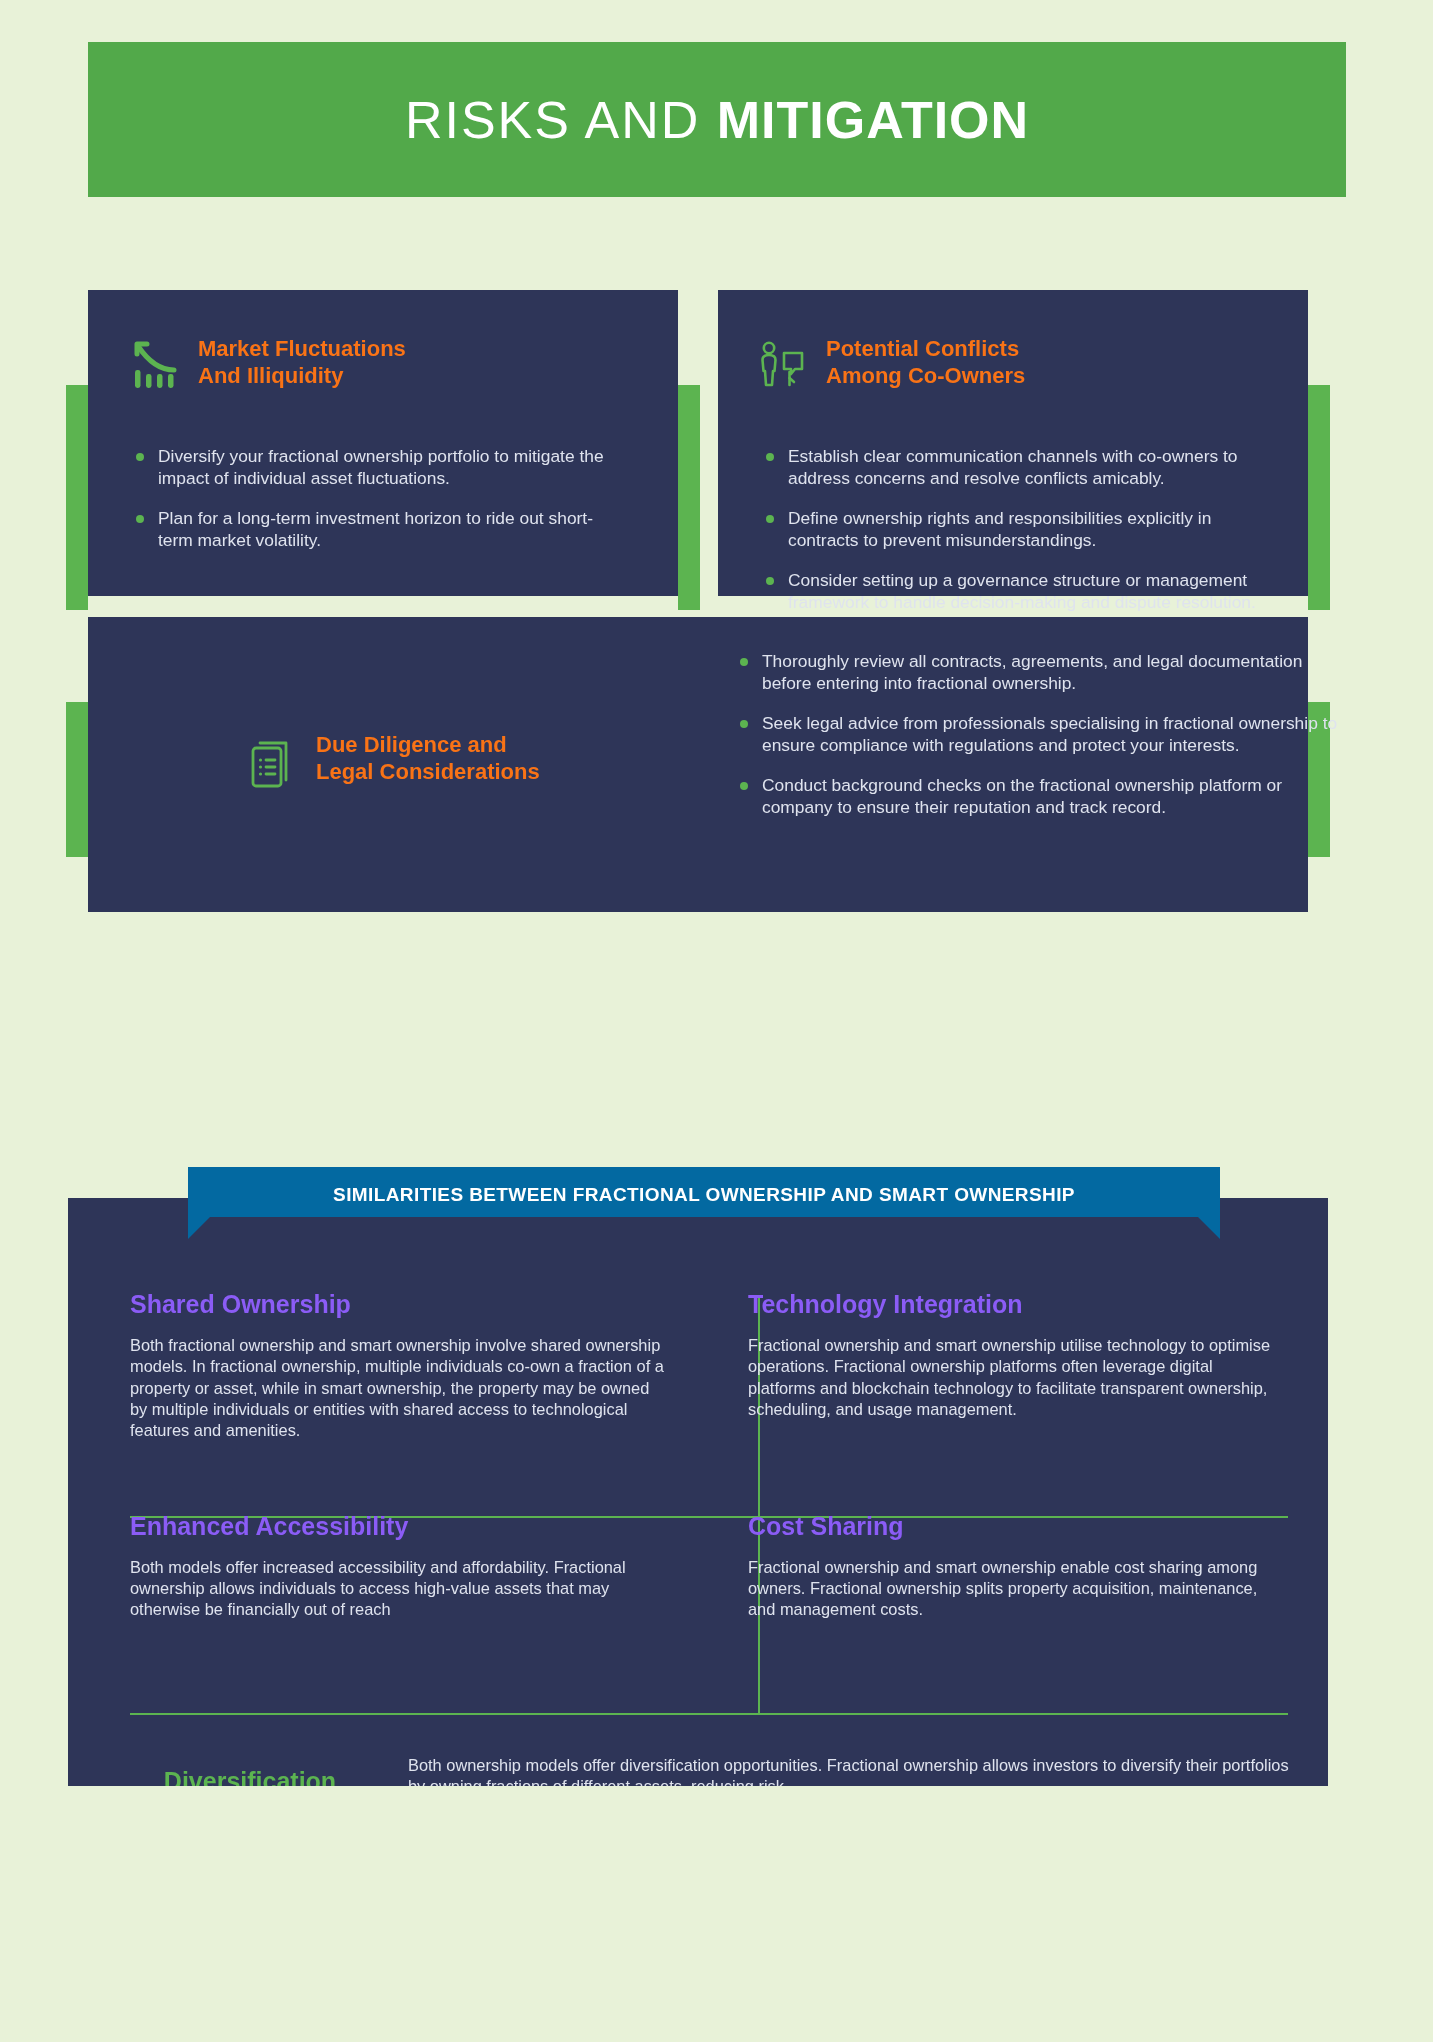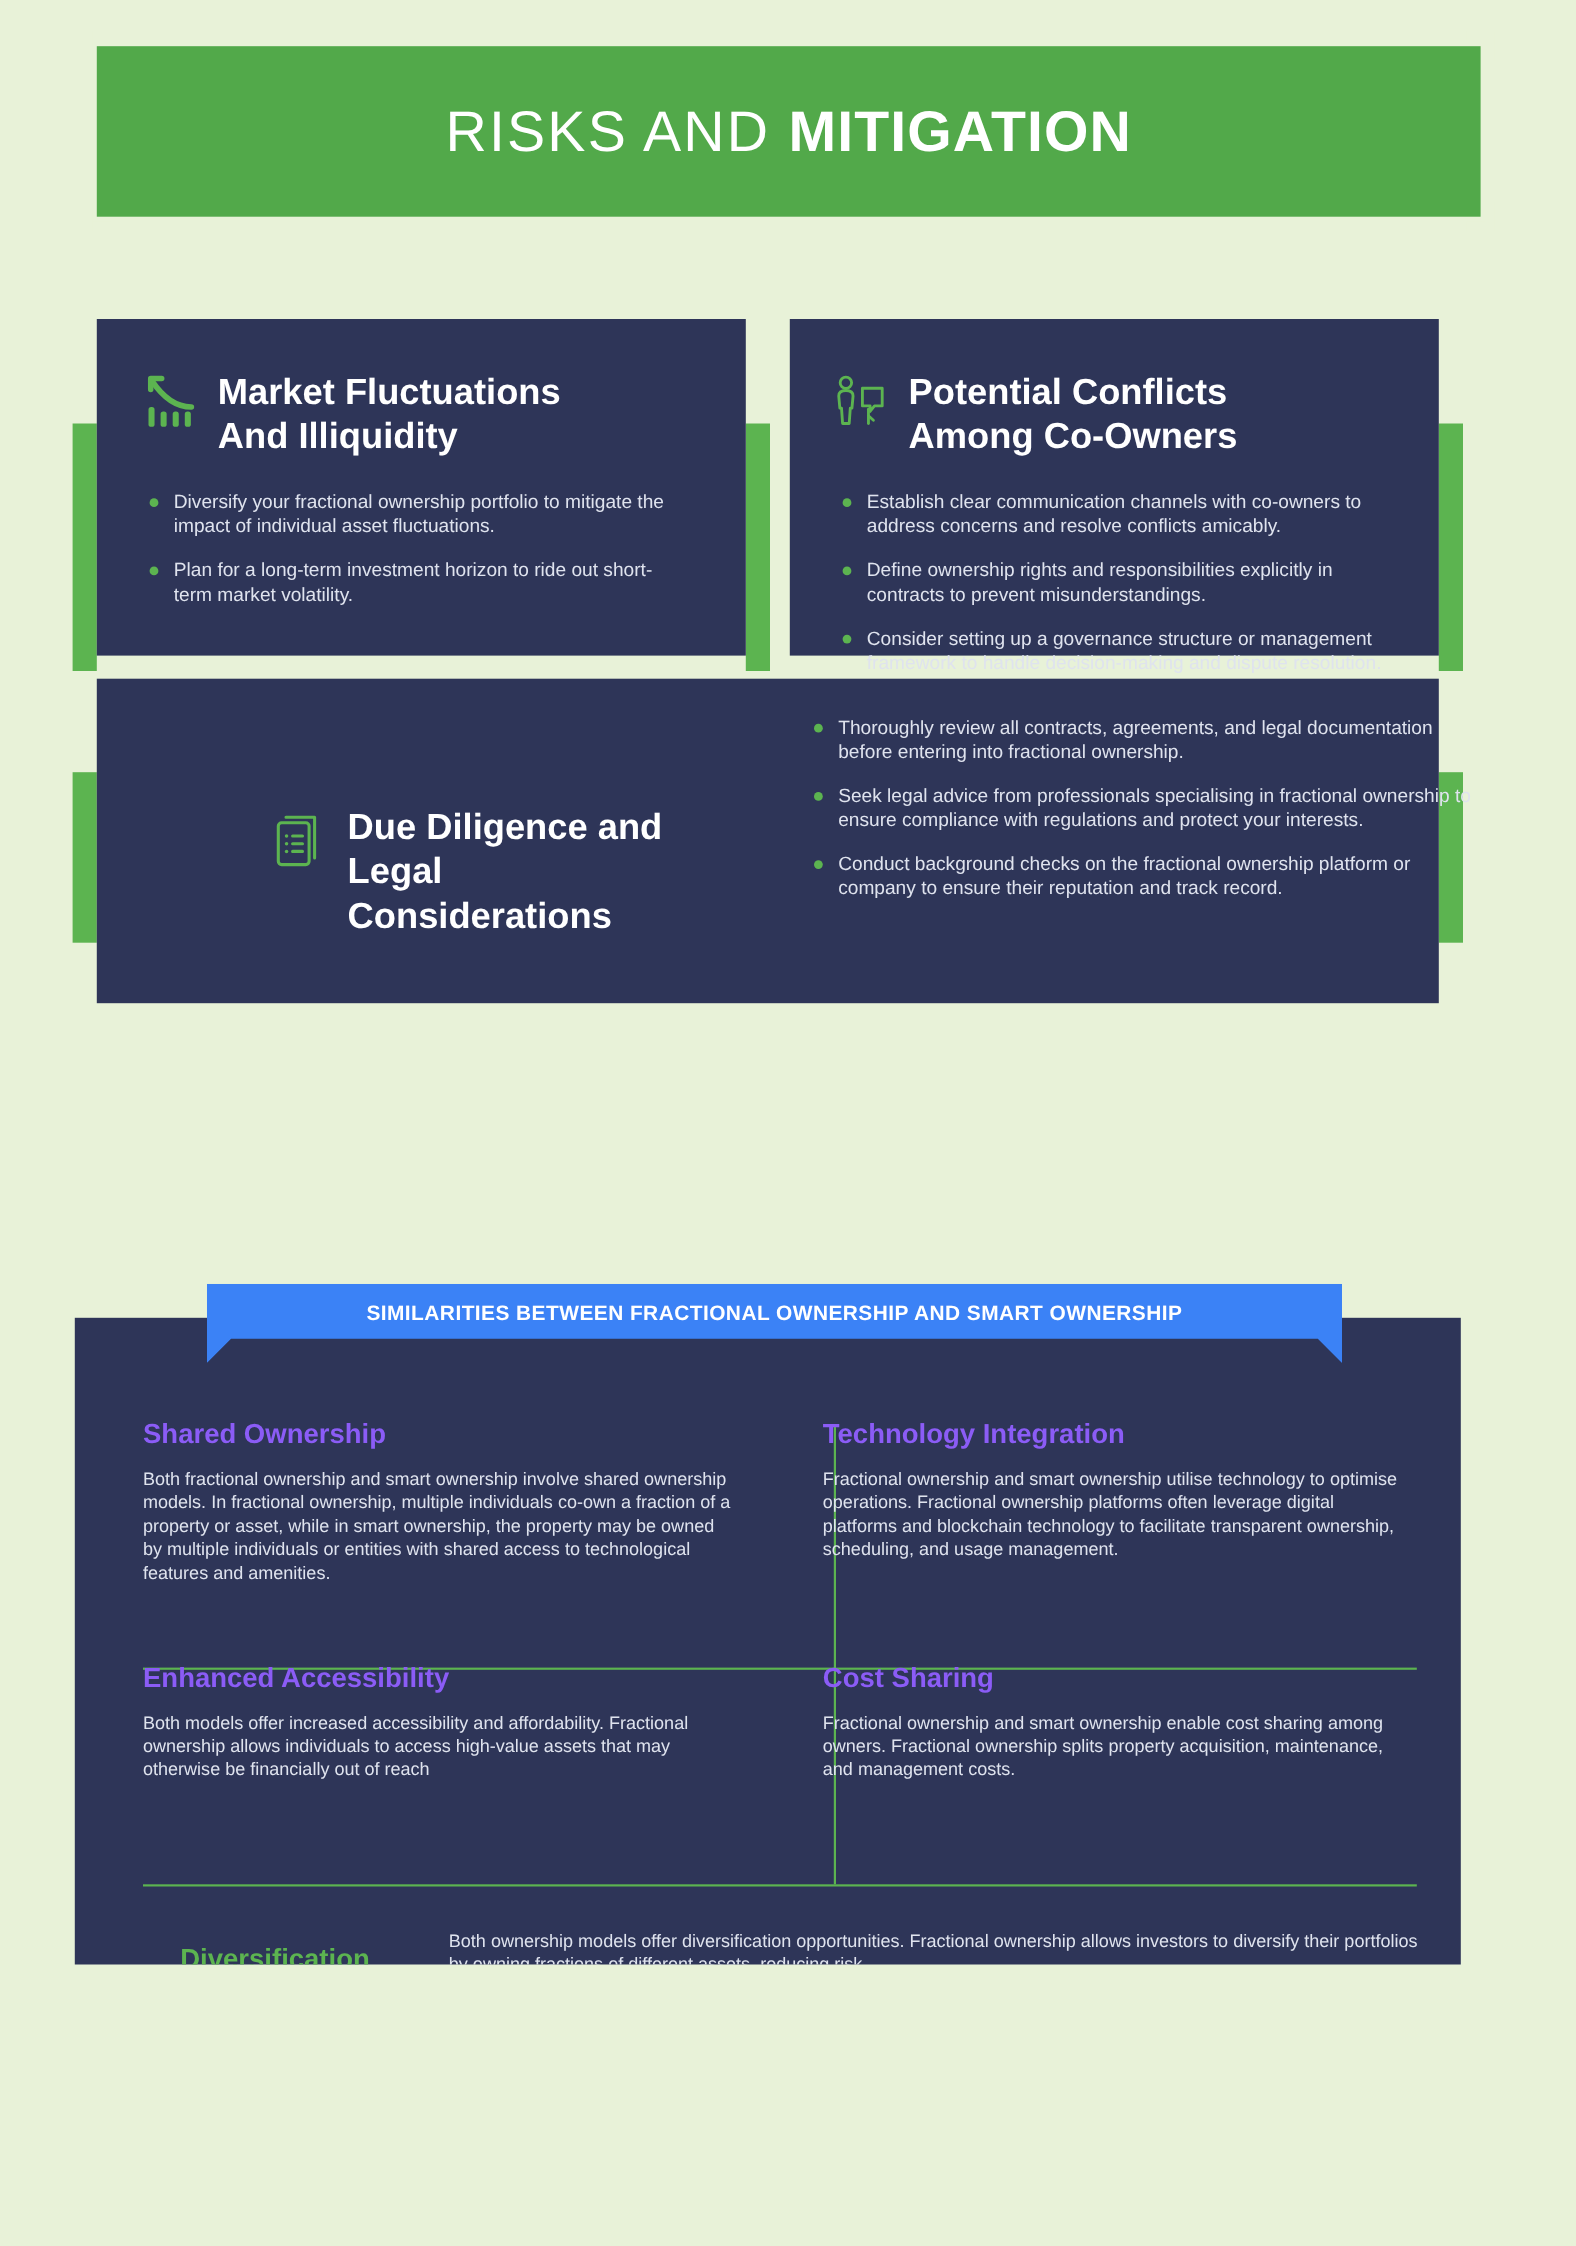--- a/index.html
+++ b/index.html
@@ -57,22 +57,22 @@
     width: 22px;
     background: #5cb450;
   }
   .card-head {
     display: flex;
     align-items: flex-start;
     gap: 18px;
   }
   .card-icon { flex: 0 0 auto; margin-top: 4px; }
   .card-title {
-    color: #ffffff;
-    font-size: 33px;
+    color: #f97316;
+    font-size: 22px;
     font-weight: 700;
     line-height: 1.22;
   }
   ul.bullets { list-style: none; }
   ul.bullets li {
     position: relative;
     padding-left: 26px;
     margin-bottom: 17px;
     color: #dfe3ee;
     font-size: 17.4px;
@@ -114,21 +114,21 @@
   .sim-panel {
     position: absolute;
     left: 68px; top: 1198px;
     width: 1260px; height: 700px;
     background: #2e3558;
   }
   .sim-ribbon {
     position: absolute;
     left: 188px; top: 1167px;
     width: 1032px; height: 72px;
-    background: #3b82f6;
+    background: #0369a1;
     display: flex; align-items: center; justify-content: center;
     clip-path: polygon(
       0 0, 100% 0, 100% 100%,
       calc(100% - 22px) calc(100% - 22px),
       22px calc(100% - 22px), 0 100%
     );
   }
   .sim-ribbon-label {
     color: #ffffff;
     font-size: 19px;

